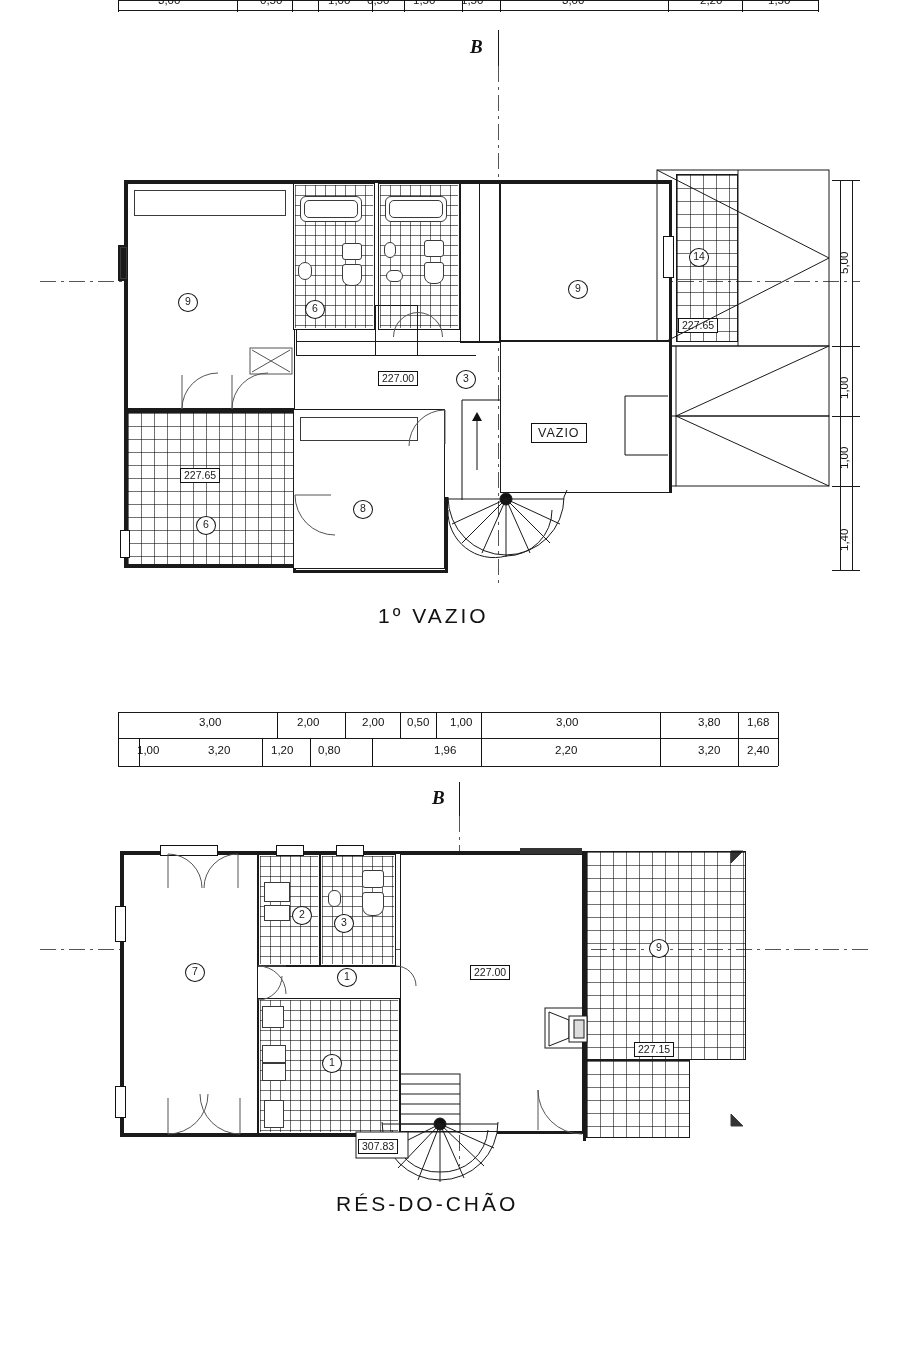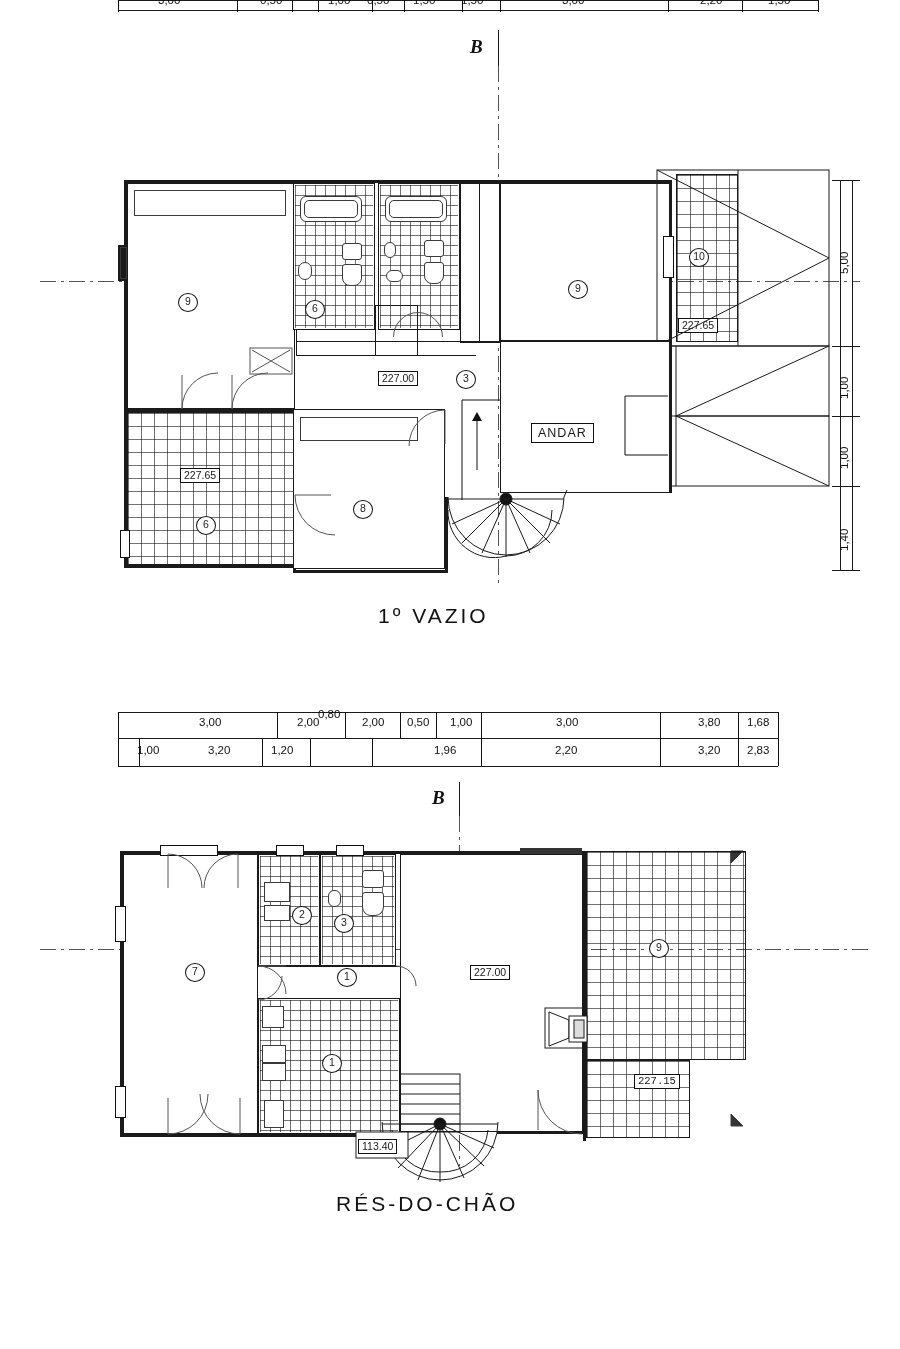--- a/index.html
+++ b/index.html
@@ -214,21 +214,21 @@
   <div class="thin" style="left:386px; top:270px; width:17px; height:12px; border-radius:6px; background:#fff;"></div>
 
   <div class="room" style="left:460px; top:183px; width:40px; height:160px;"></div>
   <div class="ln vln" style="left:479px; top:183px; height:160px;"></div>
 
   <div class="room" style="left:500px; top:183px; width:170px; height:158px;"></div>
   <div class="bubble" style="left:568px; top:280px;">9</div>
   <div class="ln" style="left:663px; top:236px; width:9px; height:40px; background:#fff; border:1px solid #111;"></div>
 
   <div class="tile" style="left:676px; top:174px; width:62px; height:168px;"></div>
-  <div class="bubble" style="left:689px; top:248px;">10</div>
+  <div class="bubble" style="left:689px; top:248px;">14</div>
   <div class="boxlabel" style="left:678px; top:318px;">227.65</div>
 
   <svg class="overlay">
     <g stroke="#1a1a1a" stroke-width="1" fill="none">
       <rect x="657" y="170" width="172" height="176"></rect>
       <line x1="657" y1="170" x2="829" y2="258"></line>
       <line x1="657" y1="346" x2="829" y2="258"></line>
       <line x1="738" y1="170" x2="738" y2="346"></line>
       <rect x="676" y="346" width="153" height="70"></rect>
       <line x1="676" y1="416" x2="829" y2="346"></line>
@@ -244,21 +244,21 @@
   <div class="ln hln" style="left:296px; top:341px; width:206px;"></div>
   <div class="ln hln" style="left:296px; top:355px; width:180px;"></div>
   <div class="ln vln" style="left:296px; top:330px; height:26px;"></div>
   <div class="ln vln" style="left:375px; top:305px; height:50px;"></div>
   <div class="ln hln" style="left:375px; top:305px; width:42px;"></div>
   <div class="ln vln" style="left:417px; top:305px; height:50px;"></div>
   <div class="arc" style="left:393px; top:312px; width:48px; height:48px; border-color:#555; border-right-color:transparent; border-bottom-color:transparent; transform:rotate(45deg);"></div>
 
   <div class="boxlabel" style="left:378px; top:371px;">227.00</div>
   <div class="bubble" style="left:456px; top:370px;">3</div>
-  <div class="vazio" style="left:531px; top:423px;">ANDAR</div>
+  <div class="vazio" style="left:531px; top:423px;">VAZIO</div>
 
   <svg class="overlay">
     <polygon points="477,412 482,421 472,421" fill="#111"></polygon>
     <line x1="477" y1="421" x2="477" y2="470" stroke="#111" stroke-width="1"></line>
     <line x1="462" y1="400" x2="462" y2="500" stroke="#111" stroke-width="1"></line>
     <line x1="462" y1="400" x2="500" y2="400" stroke="#111" stroke-width="1"></line>
     <line x1="625" y1="396" x2="668" y2="396" stroke="#111" stroke-width="1"></line>
     <line x1="625" y1="396" x2="625" y2="455" stroke="#111" stroke-width="1"></line>
     <line x1="625" y1="455" x2="668" y2="455" stroke="#111" stroke-width="1"></line>
   </svg>
@@ -345,25 +345,25 @@
     <div class="dim" style="left:362px; top:716px;">2,00</div>
     <div class="dim" style="left:407px; top:716px;">0,50</div>
     <div class="dim" style="left:450px; top:716px;">1,00</div>
     <div class="dim" style="left:556px; top:716px;">3,00</div>
     <div class="dim" style="left:698px; top:716px;">3,80</div>
     <div class="dim" style="left:747px; top:716px;">1,68</div>
 
     <div class="dim" style="left:137px; top:744px;">1,00</div>
     <div class="dim" style="left:208px; top:744px;">3,20</div>
     <div class="dim" style="left:271px; top:744px;">1,20</div>
-    <div class="dim" style="left:318px; top:708px;">0,80</div>
+    <div class="dim" style="left:318px; top:744px;">0,80</div>
     <div class="dim" style="left:434px; top:744px;">1,96</div>
     <div class="dim" style="left:555px; top:744px;">2,20</div>
     <div class="dim" style="left:698px; top:744px;">3,20</div>
-    <div class="dim" style="left:747px; top:744px;">2,83</div>
+    <div class="dim" style="left:747px; top:744px;">2,40</div>
   </div>
 
   <div class="bmark" style="left:432px; top:787px;">B</div>
   <div class="ln vln" style="left:459px; top:782px; height:36px;"></div>
   <div class="axis-v" style="left:459px; top:816px; height:350px;"></div>
 
   <div class="axis" style="left:40px; top:949px; width:830px;"></div>
 
   <div class="wall" style="left:120px; top:851px; width:465px; height:3px;"></div>
   <div class="wall" style="left:120px; top:851px; width:3px; height:286px;"></div>
@@ -399,21 +399,21 @@
   <div class="tile tile-sm" style="left:260px; top:1000px; width:138px; height:132px; border:none;"></div>
   <div class="thin" style="left:262px; top:1006px; width:22px; height:22px; background:#fff;"></div>
   <div class="thin" style="left:262px; top:1045px; width:24px; height:18px; background:#fff;"></div>
   <div class="thin" style="left:262px; top:1063px; width:24px; height:18px; background:#fff;"></div>
   <div class="thin" style="left:264px; top:1100px; width:20px; height:28px; background:#fff;"></div>
   <div class="bubble" style="left:322px; top:1054px;">1</div>
 
   <div class="tile" style="left:586px; top:851px; width:160px; height:209px;"></div>
   <div class="tile" style="left:586px; top:1060px; width:104px; height:78px;"></div>
   <div class="bubble" style="left:649px; top:939px;">9</div>
-  <div class="boxlabel" style="left:634px; top:1074px;font-family:Liberation Mono, monospace;">227.15</div>
+  <div class="boxlabel" style="left:634px; top:1042px;">227.15</div>
 
   <svg class="overlay">
     <g stroke="#1a1a1a" stroke-width="1" fill="none">
       <rect x="545" y="1008" width="38" height="40"></rect>
       <path d="M549 1012 L569 1020 L569 1038 L549 1046 Z" fill="#fff"></path>
       <rect x="569" y="1016" width="18" height="26" fill="#fff"></rect>
       <rect x="574" y="1020" width="10" height="18" fill="#ddd"></rect>
       <path d="M731 851 l12 0 l-12 12 z" fill="#111" opacity="0.85"></path>
       <path d="M731 1126 l12 0 l-12 -12 z" fill="#111" opacity="0.85"></path>
       <path d="M586 1126 l12 0 l-12 -12 z" fill="#111" opacity="0.0"></path>
@@ -461,17 +461,17 @@
       <line x1="440" y1="1124" x2="388" y2="1150"></line>
       <line x1="440" y1="1124" x2="398" y2="1168"></line>
       <line x1="440" y1="1124" x2="418" y2="1180"></line>
       <line x1="440" y1="1124" x2="440" y2="1182"></line>
       <line x1="440" y1="1124" x2="464" y2="1178"></line>
       <line x1="440" y1="1124" x2="484" y2="1166"></line>
       <line x1="440" y1="1124" x2="494" y2="1148"></line>
       <rect x="356" y="1132" width="52" height="26" fill="#fff"></rect>
     </g>
   </svg>
-  <div class="boxlabel" style="left:358px; top:1139px;">113.40</div>
+  <div class="boxlabel" style="left:358px; top:1139px;">307.83</div>
 
   <div class="title" style="left:336px; top:1192px;">RÉS-DO-CHÃO</div>
 
 </div>
 
 </body></html>

